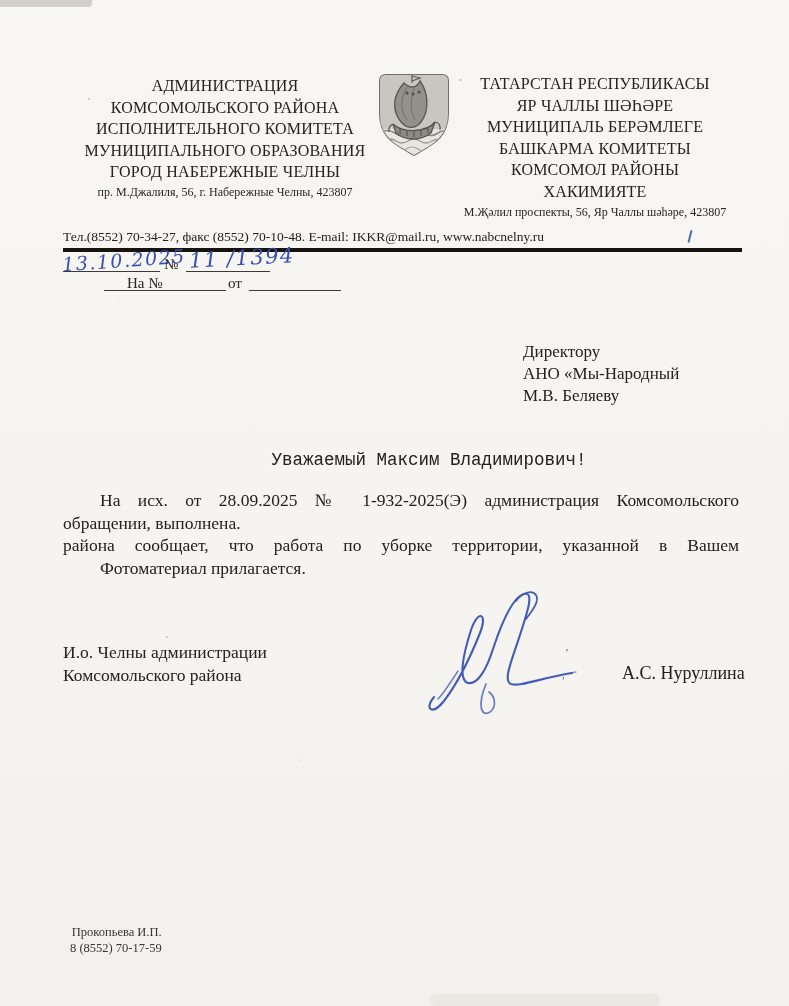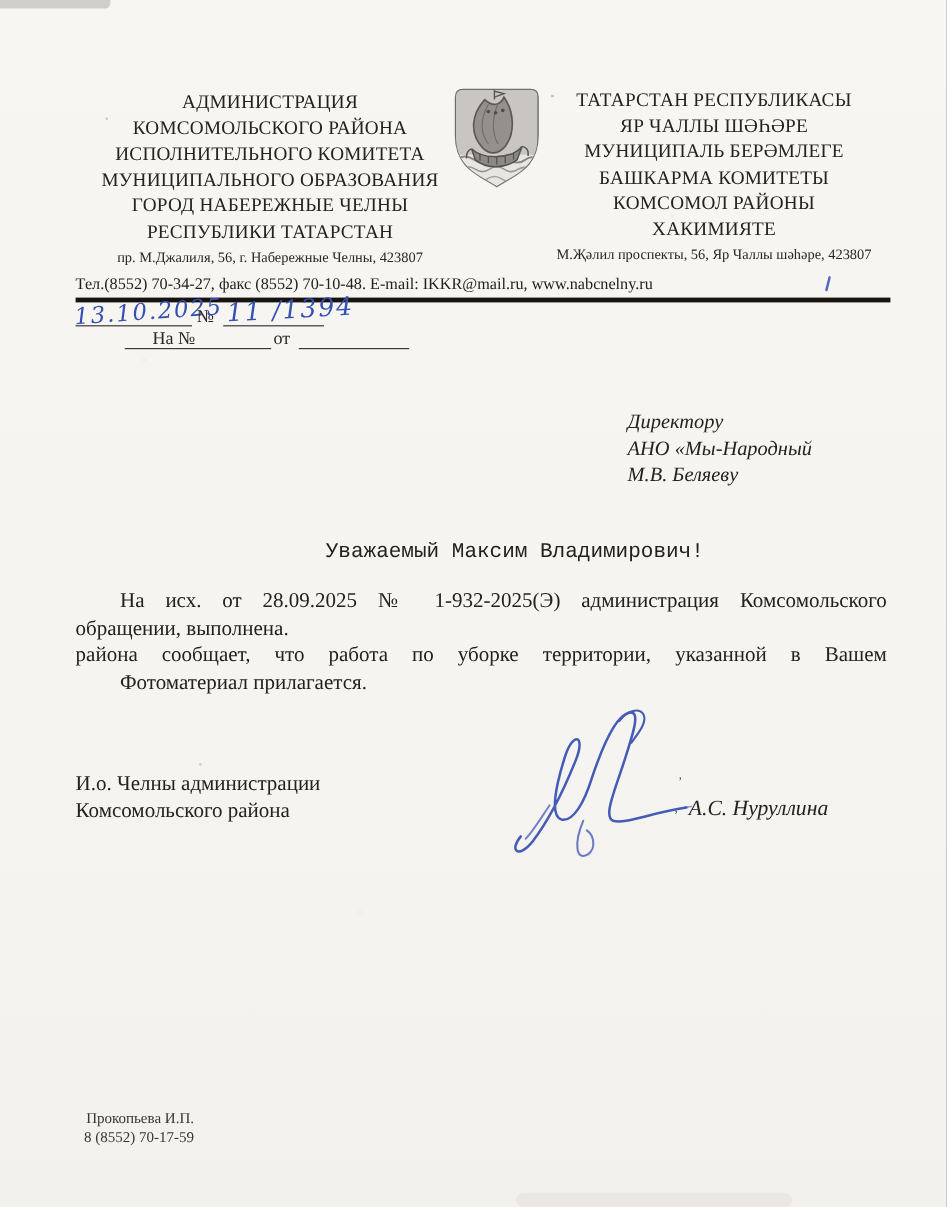--- a/index.html
+++ b/index.html
@@ -20,21 +20,21 @@
   .abs{position:absolute;}
   .org-block{text-align:center;}
   .org-line{font-size:16px;line-height:21.6px;letter-spacing:.2px;color:#262220;white-space:nowrap;}
   .org-address{font-size:12px;line-height:15px;margin-top:2px;color:#2a2623;white-space:nowrap;}
   .contact-line{width:676px;text-align:left;font-size:13.5px;color:#24201d;}
   .rule{height:3.5px;background:#17130f;}
   .uline{border-bottom:1.3px solid #3d3935;height:1px;}
   .ref-label{font-size:15px;color:#2a2622;}
   .hand{color:#3550b2;font-style:italic;letter-spacing:1.5px;white-space:nowrap;
         font-family:"DejaVu Serif","Liberation Serif",serif;}
-  .recipient-line{font-size:17px;line-height:21.8px;color:#25211d;font-style:italic;}
+  .recipient-line{font-size:17px;line-height:21.8px;color:#25211d;}
   .salutation{width:676px;text-align:center;padding-left:28px;font-size:17.5px;color:#24201c;}
   .body-line{font-size:17.5px;line-height:22.7px;color:#24201c;width:676px;}
   .jst{text-align:justify;text-align-last:justify;}
   .ind{text-indent:37px;}
   .sig-line{font-size:17.5px;line-height:23px;color:#25211d;white-space:nowrap;}
   .sig-name{font-size:18px;color:#25211d;white-space:nowrap;}
   .footer-line{font-size:12.5px;line-height:15.5px;color:#393531;white-space:nowrap;}
   .speck{position:absolute;border-radius:50%;background:#8d8a84;opacity:.45;}
   .smudge-top{position:absolute;left:0;top:0;width:92px;height:7px;background:#b9b6b0;opacity:.6;border-radius:0 0 4px 0;}
   .smudge-bottom{position:absolute;left:430px;top:994px;width:230px;height:12px;background:#e9e6e1;opacity:.8;border-radius:6px;}
@@ -54,21 +54,20 @@
   <div class="speck" style="left:166px;top:636px;width:2px;height:2px;"></div>
   <div class="tiny-mark" style="left:565px;top:646px;">’</div>
   <div class="tiny-mark" style="left:562px;top:668px;">,</div>
 
   <div class="abs org-block" style="left:83px;top:75px;width:284px;">
     <div class="org-line">АДМИНИСТРАЦИЯ</div>
     <div class="org-line">КОМСОМОЛЬСКОГО РАЙОНА</div>
     <div class="org-line">ИСПОЛНИТЕЛЬНОГО КОМИТЕТА</div>
     <div class="org-line">МУНИЦИПАЛЬНОГО ОБРАЗОВАНИЯ</div>
     <div class="org-line">ГОРОД НАБЕРЕЖНЫЕ ЧЕЛНЫ</div>
-    <div class="org-line">РЕСПУБЛИКИ ТАТАРСТАН</div>
     <div class="org-address">пр. М.Джалиля, 56, г. Набережные Челны, 423807</div>
   </div>
 
   <div class="abs" style="left:374px;top:71px;width:80px;height:88px;">
     <svg width="80" height="88" viewBox="0 0 80 88">
       <defs>
         <clipPath id="shieldClip">
           <path d="M40 84 C30 78 20 73 14 66 C8 59 6 52 6 42 L6 10 C6 6 8 4 12 4 L68 4 C72 4 74 6 74 10 L74 42 C74 52 72 59 66 66 C60 73 50 78 40 84 Z"></path>
         </clipPath>
       </defs>
@@ -147,20 +146,20 @@
       <g fill="none" stroke="#3550b2" stroke-width="2.1" stroke-linecap="round" opacity="0.92">
         <path d="M14 112 C4 124 12 131 24 116 C40 95 52 68 60 48 C68 28 58 24 51 45 C43 70 38 95 48 98 C58 100 67 83 73 64 C81 40 92 12 104 9 C115 6 107 28 99 53 C91 77 83 96 91 99 C101 102 120 93 152 88"></path>
         <path d="M66 99 C58 118 60 133 70 127 C77 122 75 111 69 107" stroke-width="1.7" opacity="0.8"></path>
         <path d="M96 16 C102 8 112 4 116 10 C120 16 112 26 106 34" stroke-width="1.8"></path>
         <path d="M38 86 C30 98 24 108 18 114" stroke-width="1.6" opacity="0.75"></path>
         <path d="M150 88 L156 87" stroke-width="1.3" opacity="0.6"></path>
       </g>
     </svg>
   </div>
 
-  <div class="abs sig-name" style="left:574px;top:663px;font-style:italic;">А.С. Нуруллина</div>
+  <div class="abs sig-name" style="left:622px;top:663px;">А.С. Нуруллина</div>
 
   <div class="abs" style="left:70px;top:925px;text-align:right;">
     <div class="footer-line">Прокопьева И.П.</div>
     <div class="footer-line">8 (8552) 70-17-59</div>
   </div>
 
 </div>
 
 </body></html>

